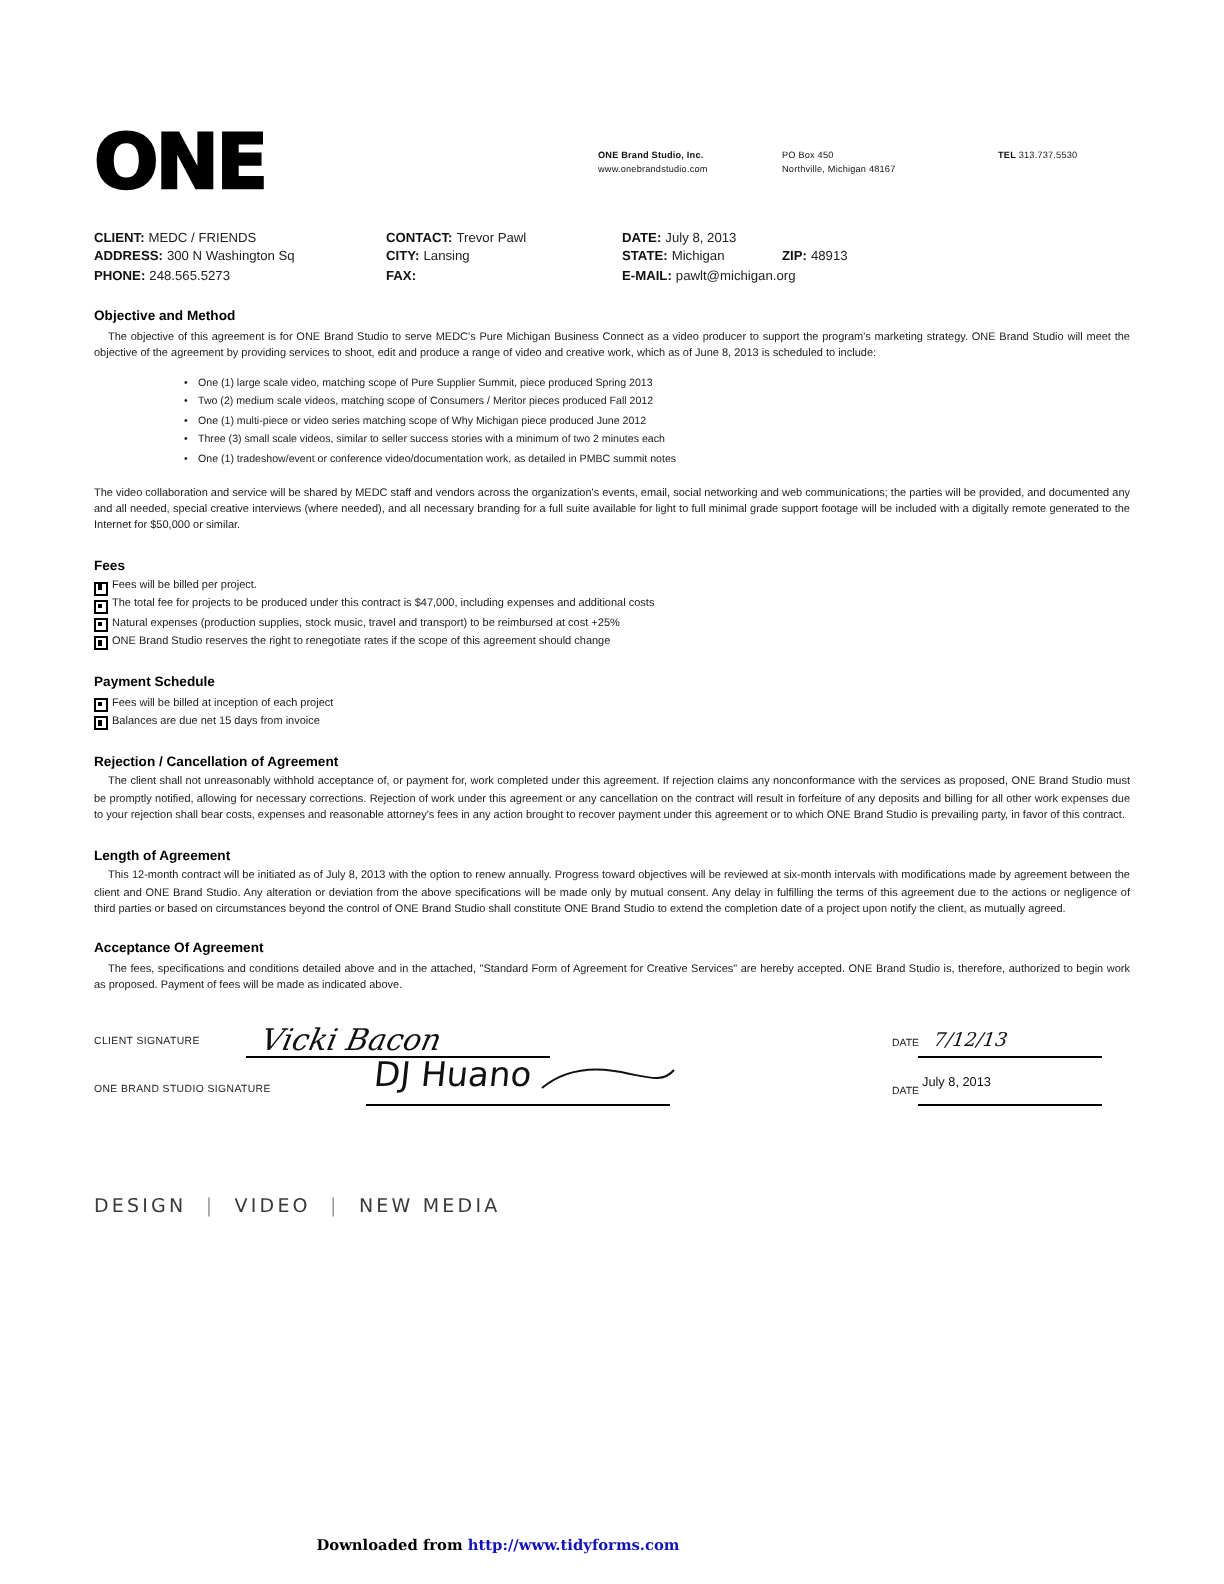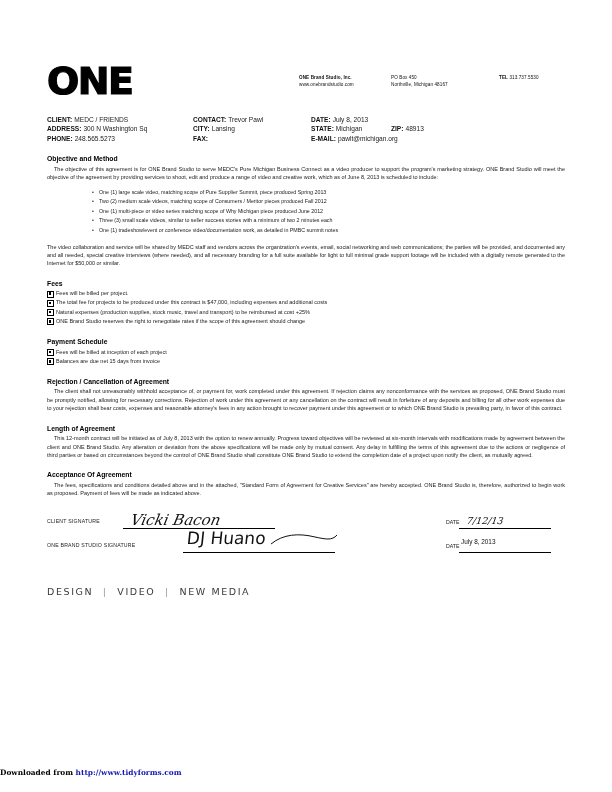--- a/index.html
+++ b/index.html
@@ -209,38 +209,39 @@
   }
   .sig-flourish {
     position: absolute;
     left: 222px; top: 22px;
     width: 70px; height: 16px;
     pointer-events: none;
   }
 
   
   .tagline {
-    margin-top: 16px;
+    margin-top: 28px;
     font-size: 9.5px;
     letter-spacing: 1.6px;
     color: #3a3a3a;
     font-family: "DejaVu Sans", sans-serif;
   }
   .tagline .bar {
     display: inline-block;
     margin: 0 5px;
     color: #9a9a9a;
   }
 
   
   .watermark {
     position: absolute;
     left: 0;
     top: 768px;
     width: 498px;
+    text-align: center;
     font-family: "DejaVu Serif", serif;
     font-size: 7.4px;
     font-weight: 700;
     color: #000;
   }
   .watermark .url {
     color: #1414b4;
     font-weight: 700;
   }
 </style>

